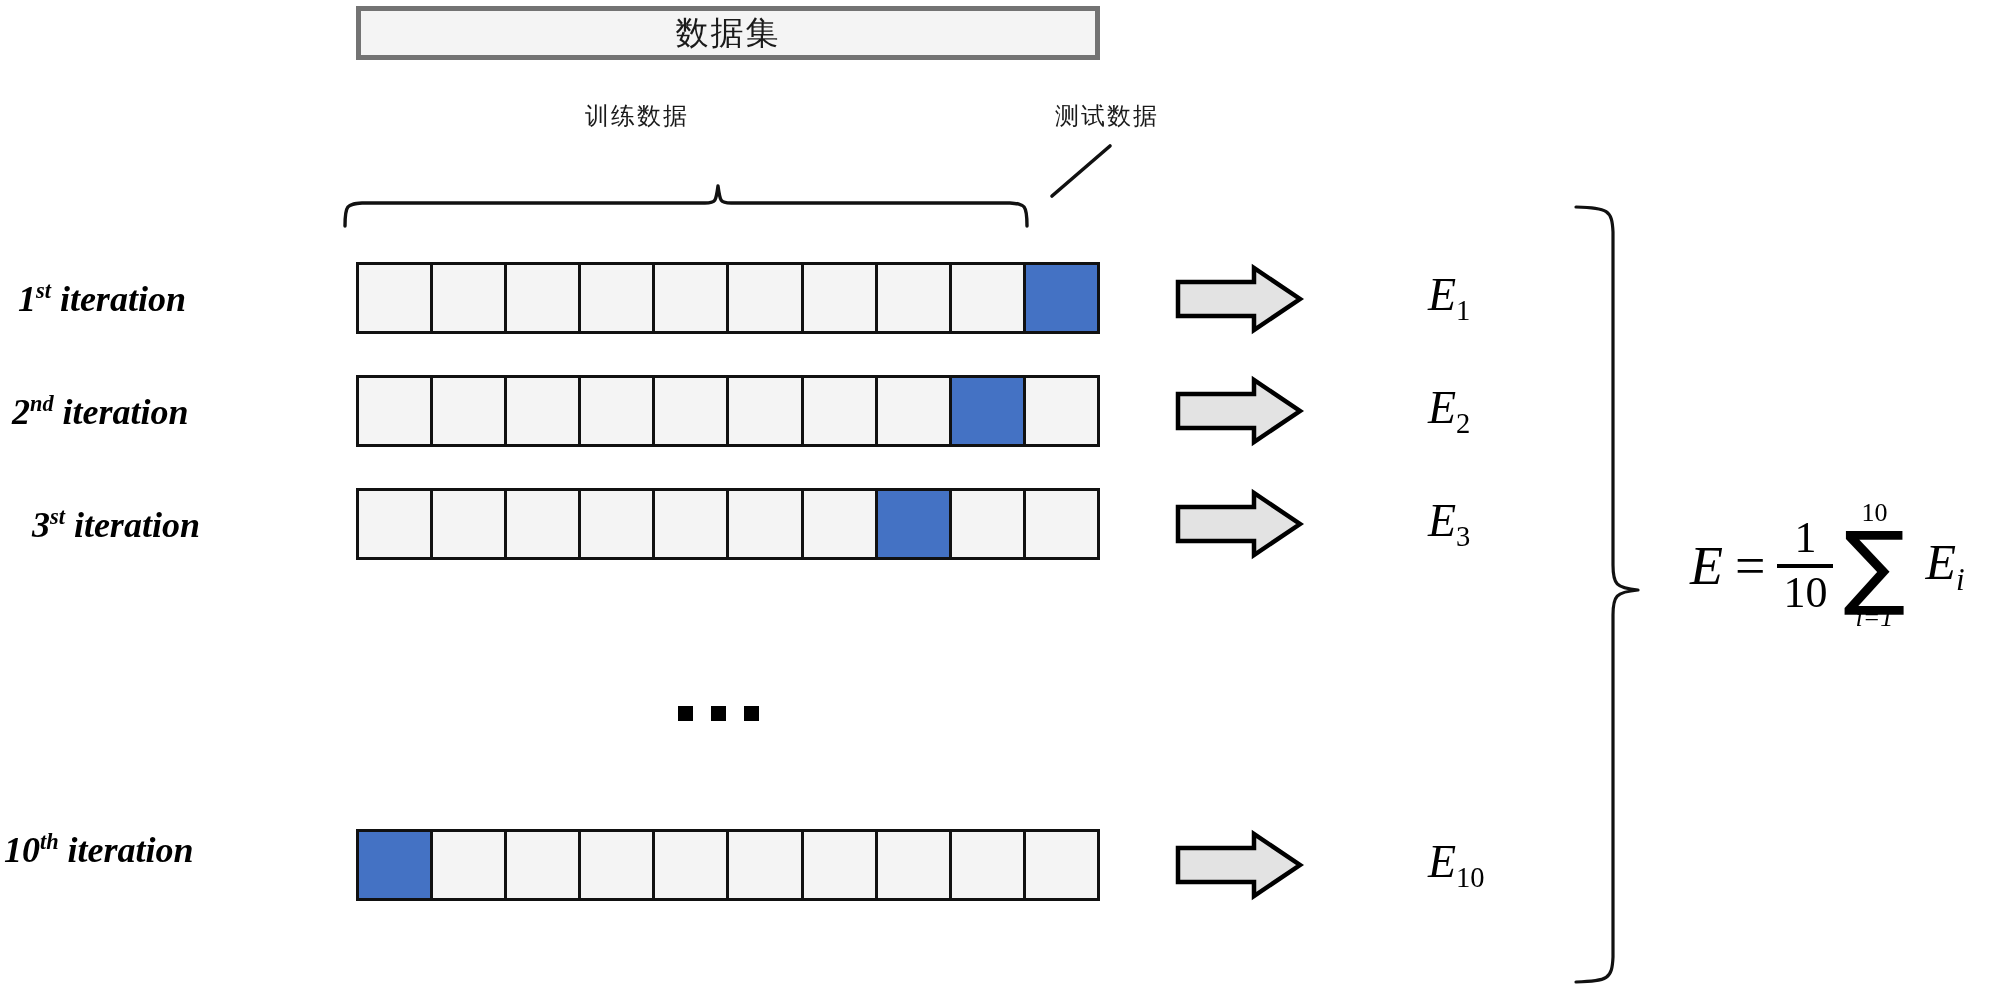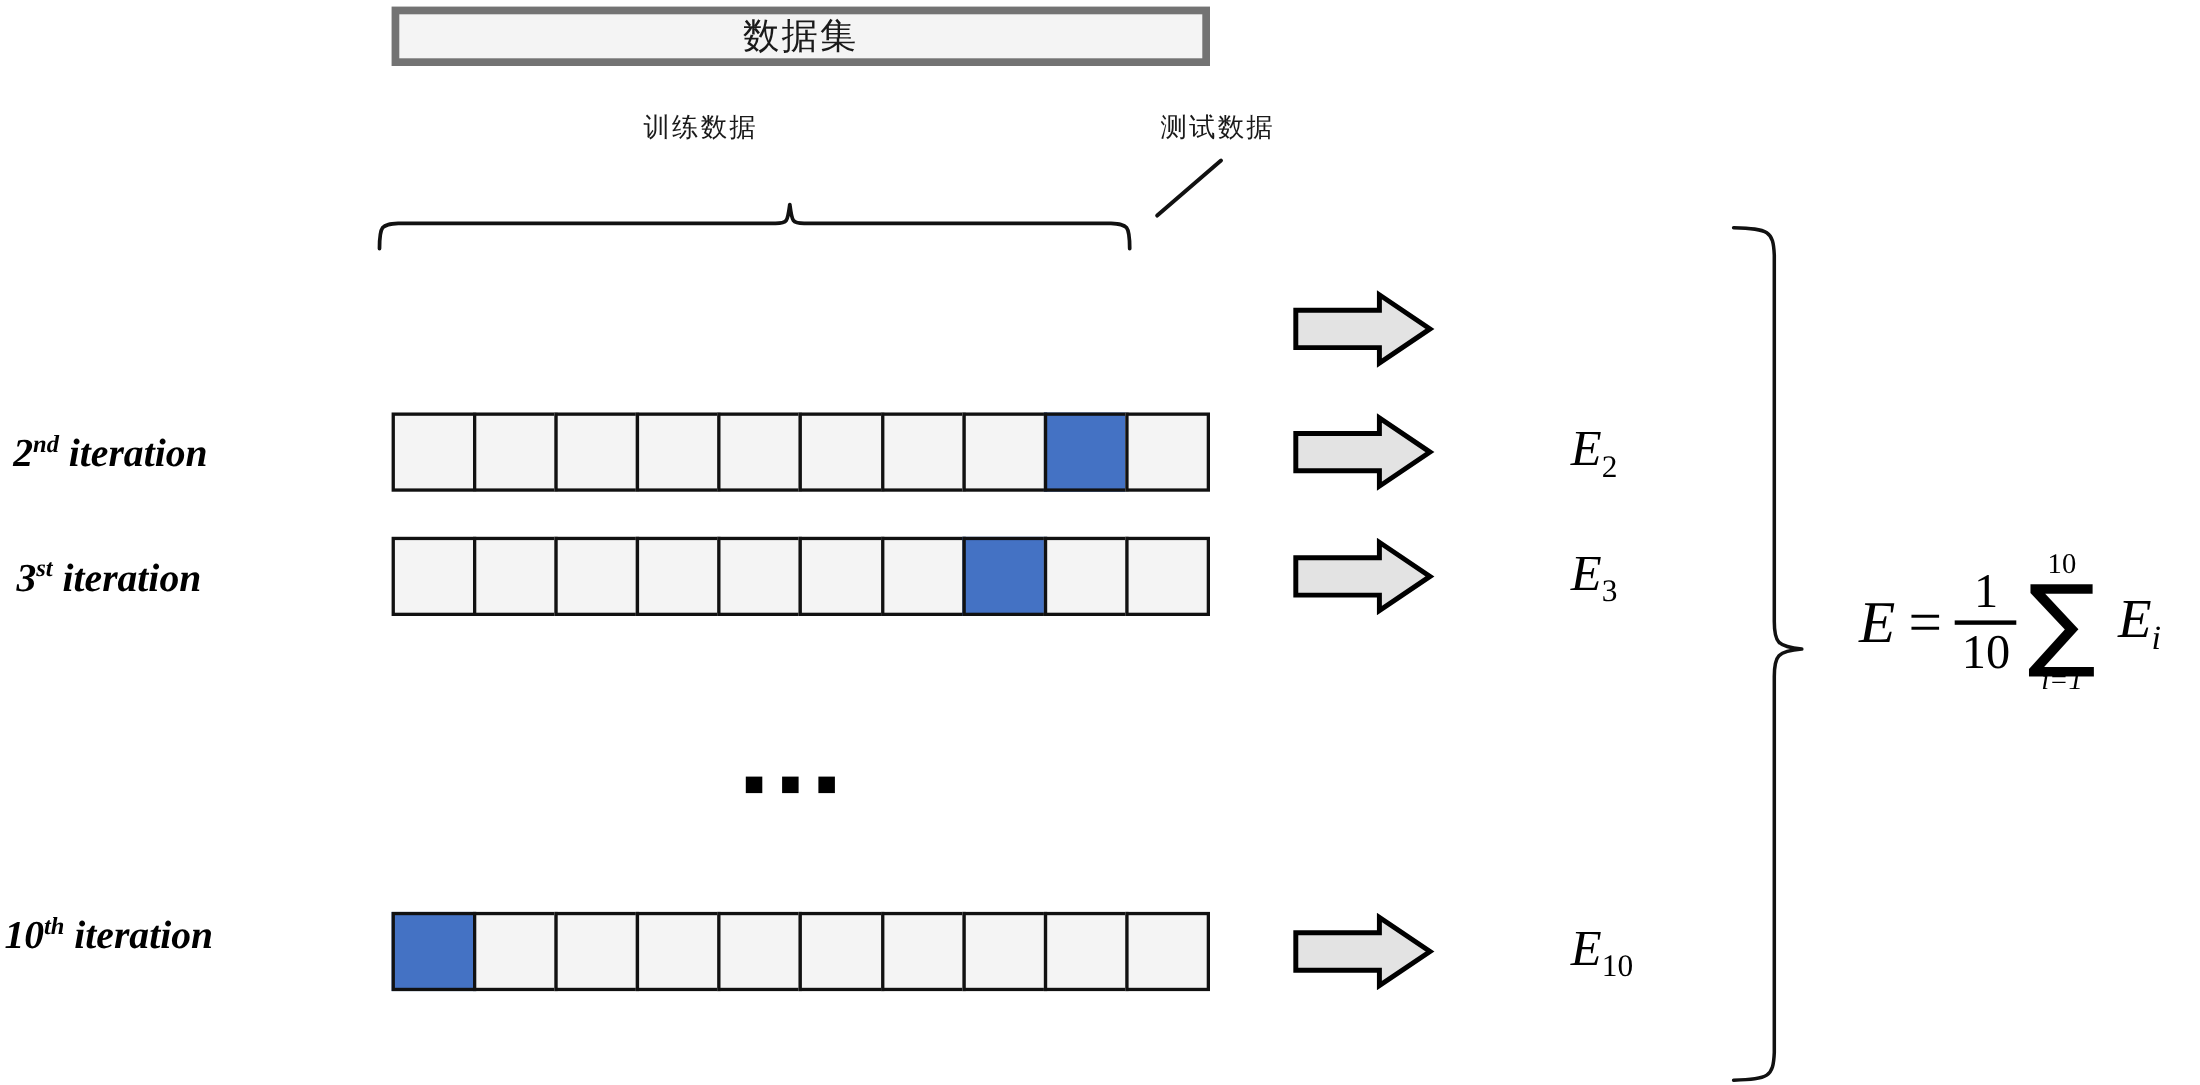--- a/index.html
+++ b/index.html
@@ -19,21 +19,21 @@
   }
 
   
   .dataset-bar {
     position: absolute;
     left: 356px;
     top: 6px;
     width: 744px;
     height: 54px;
     background: #f4f4f4;
-    border: 7px solid #737373;
+    border: 5px solid #737373;
     box-sizing: border-box;
     display: flex;
     align-items: center;
     justify-content: center;
   }
   .dataset-bar .cjk {
     font-family: "DejaVu Serif", "Liberation Serif", serif;
     font-size: 33px;
     color: #1a1a1a;
     letter-spacing: 2px;
@@ -242,20 +242,41 @@
       <path d="M 1178 394 L 1254 394 L 1254 380 L 1300 411 L 1254 442 L 1254 428 L 1178 428 Z" fill="#E3E3E3" stroke="#000000" stroke-width="4.5" stroke-linejoin="miter"></path>
     </g>
     <g>
       <path d="M 1178 507 L 1254 507 L 1254 493 L 1300 524 L 1254 555 L 1254 541 L 1178 541 Z" fill="#E3E3E3" stroke="#000000" stroke-width="4.5" stroke-linejoin="miter"></path>
     </g>
     <g>
       <path d="M 1178 848 L 1254 848 L 1254 834 L 1300 865 L 1254 896 L 1254 882 L 1178 882 Z" fill="#E3E3E3" stroke="#000000" stroke-width="4.5" stroke-linejoin="miter"></path>
     </g>
   </svg>
 
+  <div class="row" style="top:262px">
+    <div class="lbl" style="left:18px; top:18px;">
+      <span>1</span><sup>st</sup>
+      <span>iteration</span>
+    </div>
+    <div class="strip">
+      <div class="cell"></div>
+      <div class="cell"></div>
+      <div class="cell"></div>
+      <div class="cell"></div>
+      <div class="cell"></div>
+      <div class="cell"></div>
+      <div class="cell"></div>
+      <div class="cell"></div>
+      <div class="cell"></div>
+      <div class="cell fold"></div>
+    </div>
+    <div class="elabel" style="top:10px;">
+      <span>E</span><sub>1</sub>
+    </div>
+  </div>
 
   <div class="row" style="top:375px">
     <div class="lbl" style="left:12px; top:18px;">
       <span>2</span><sup>nd</sup>
       <span>iteration</span>
     </div>
     <div class="strip">
       <div class="cell"></div>
       <div class="cell"></div>
       <div class="cell"></div>
@@ -266,21 +287,21 @@
       <div class="cell"></div>
       <div class="cell fold"></div>
       <div class="cell"></div>
     </div>
     <div class="elabel" style="top:10px;">
       <span>E</span><sub>2</sub>
     </div>
   </div>
 
   <div class="row" style="top:488px">
-    <div class="lbl" style="left:15px; top:18px;">
+    <div class="lbl" style="left:32px; top:18px;">
       <span>3</span><sup>st</sup>
       <span>iteration</span>
     </div>
     <div class="strip">
       <div class="cell"></div>
       <div class="cell"></div>
       <div class="cell"></div>
       <div class="cell"></div>
       <div class="cell"></div>
       <div class="cell"></div>

